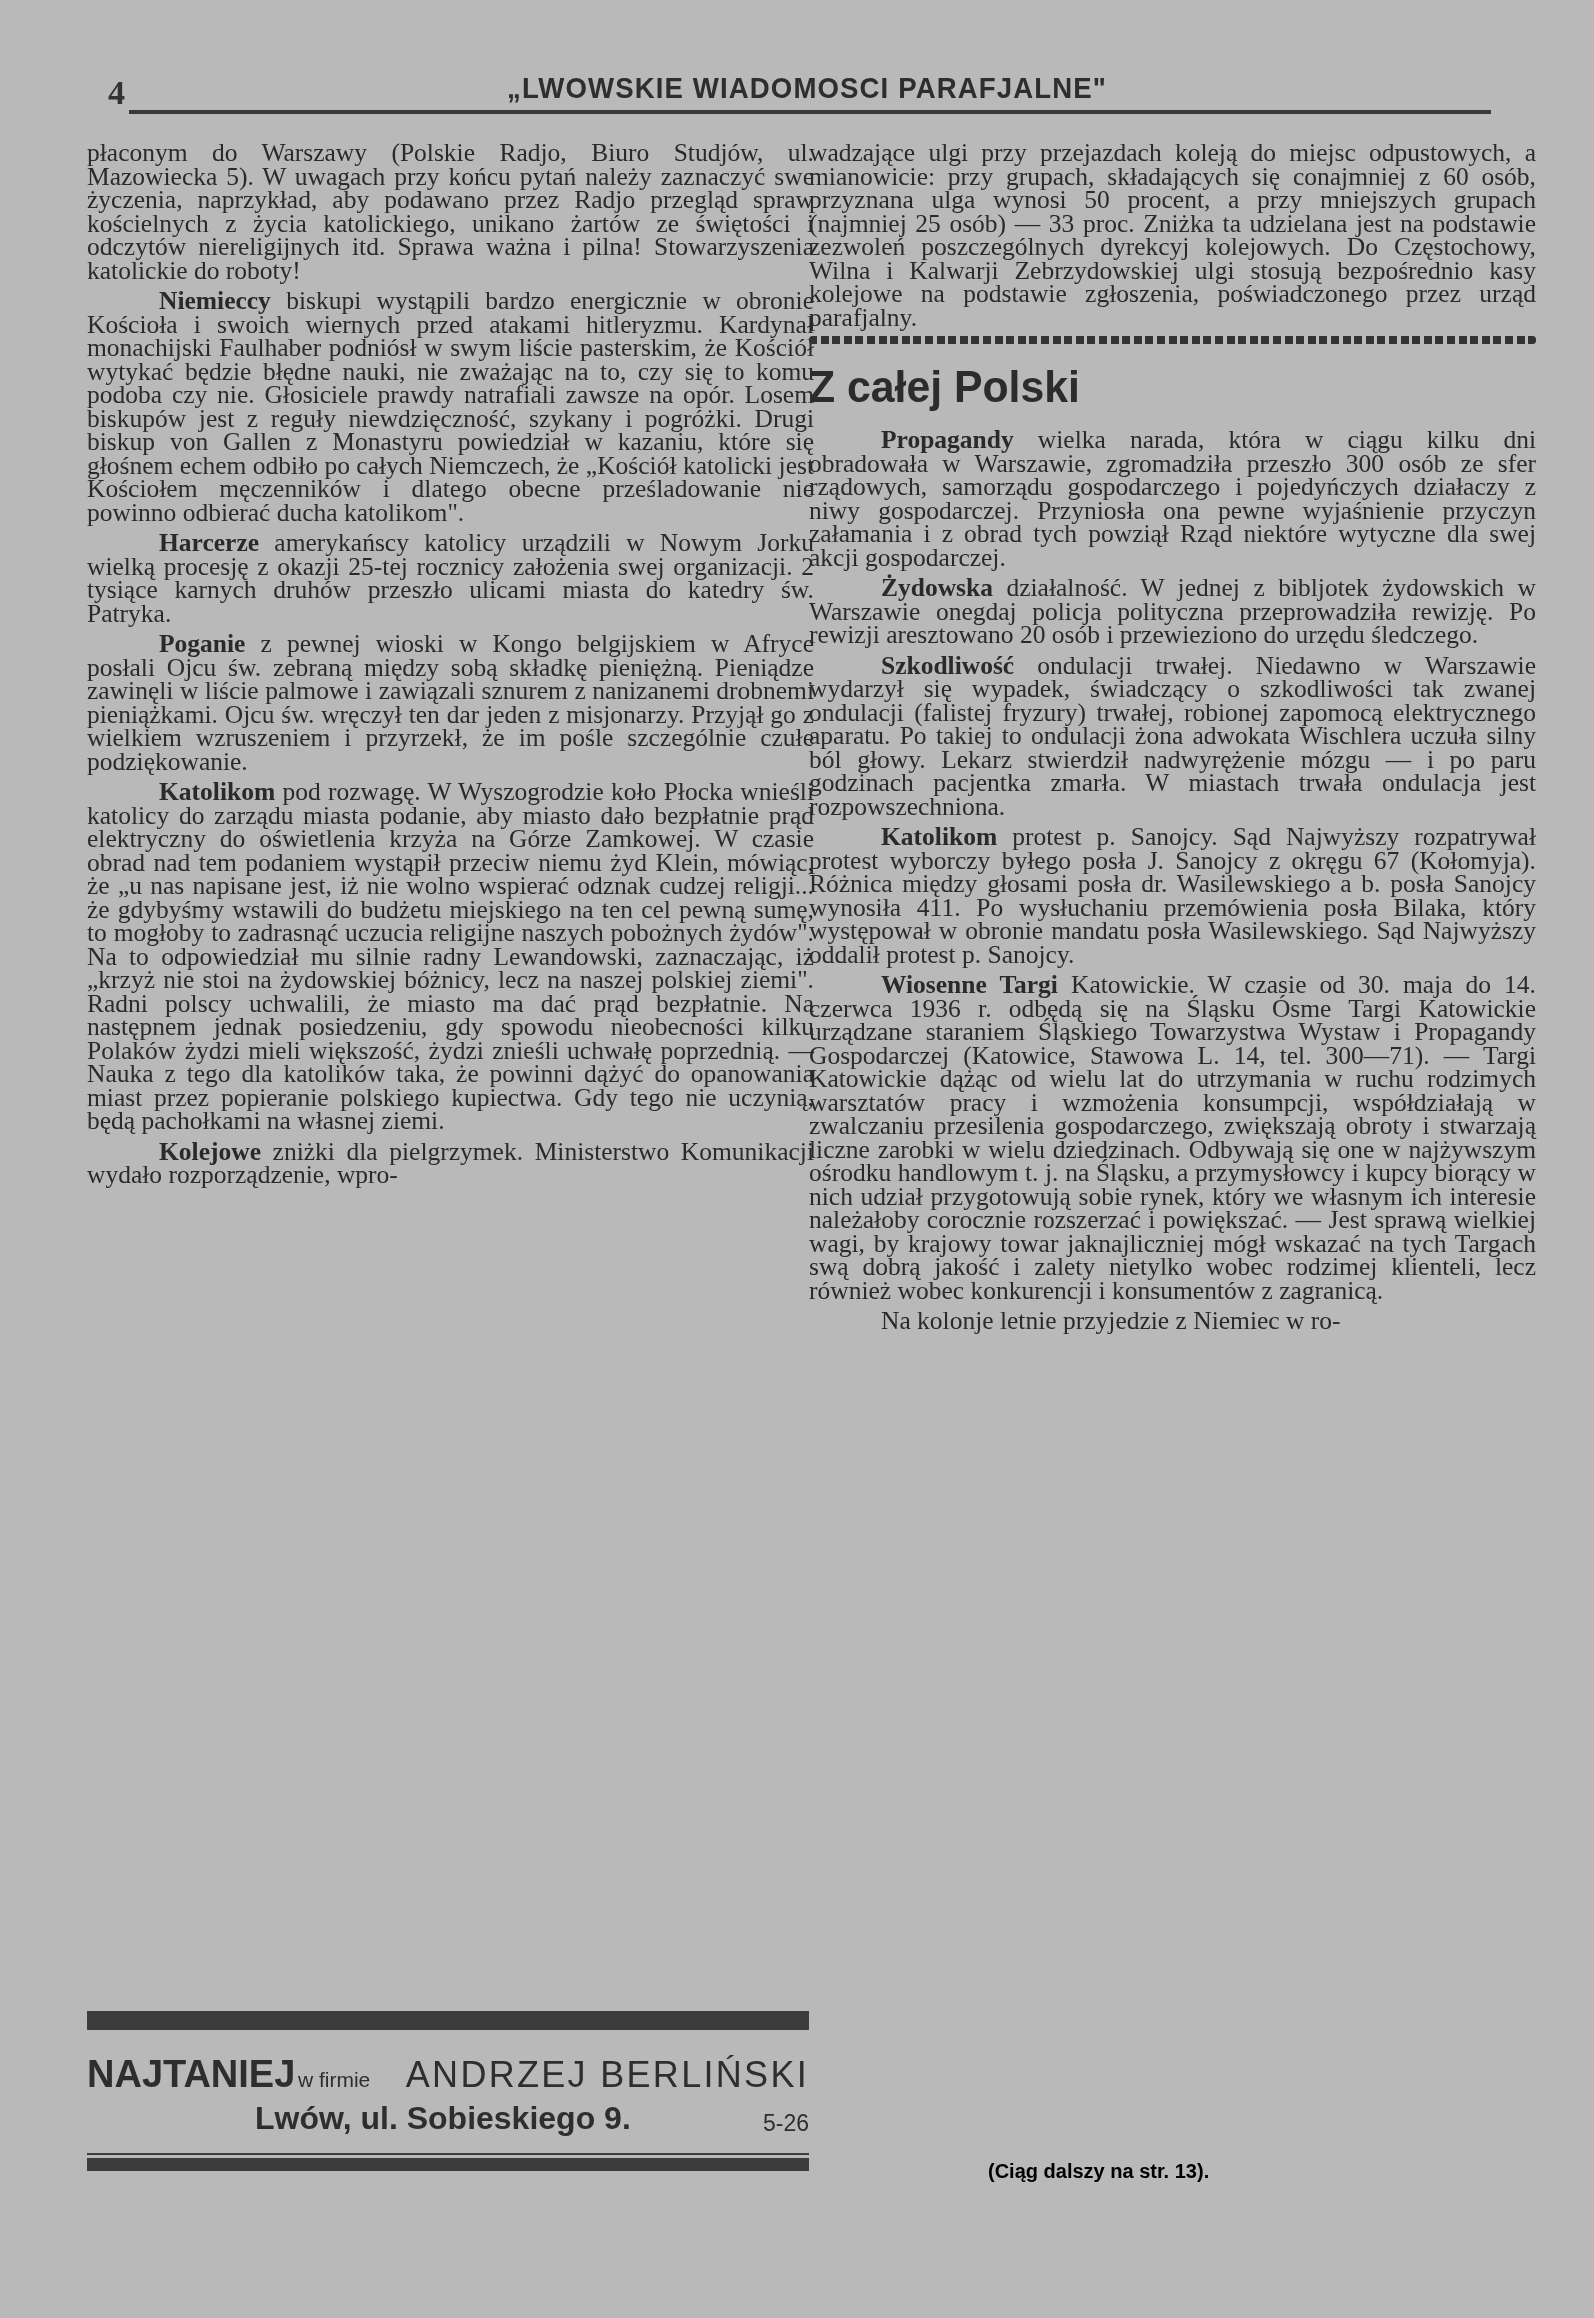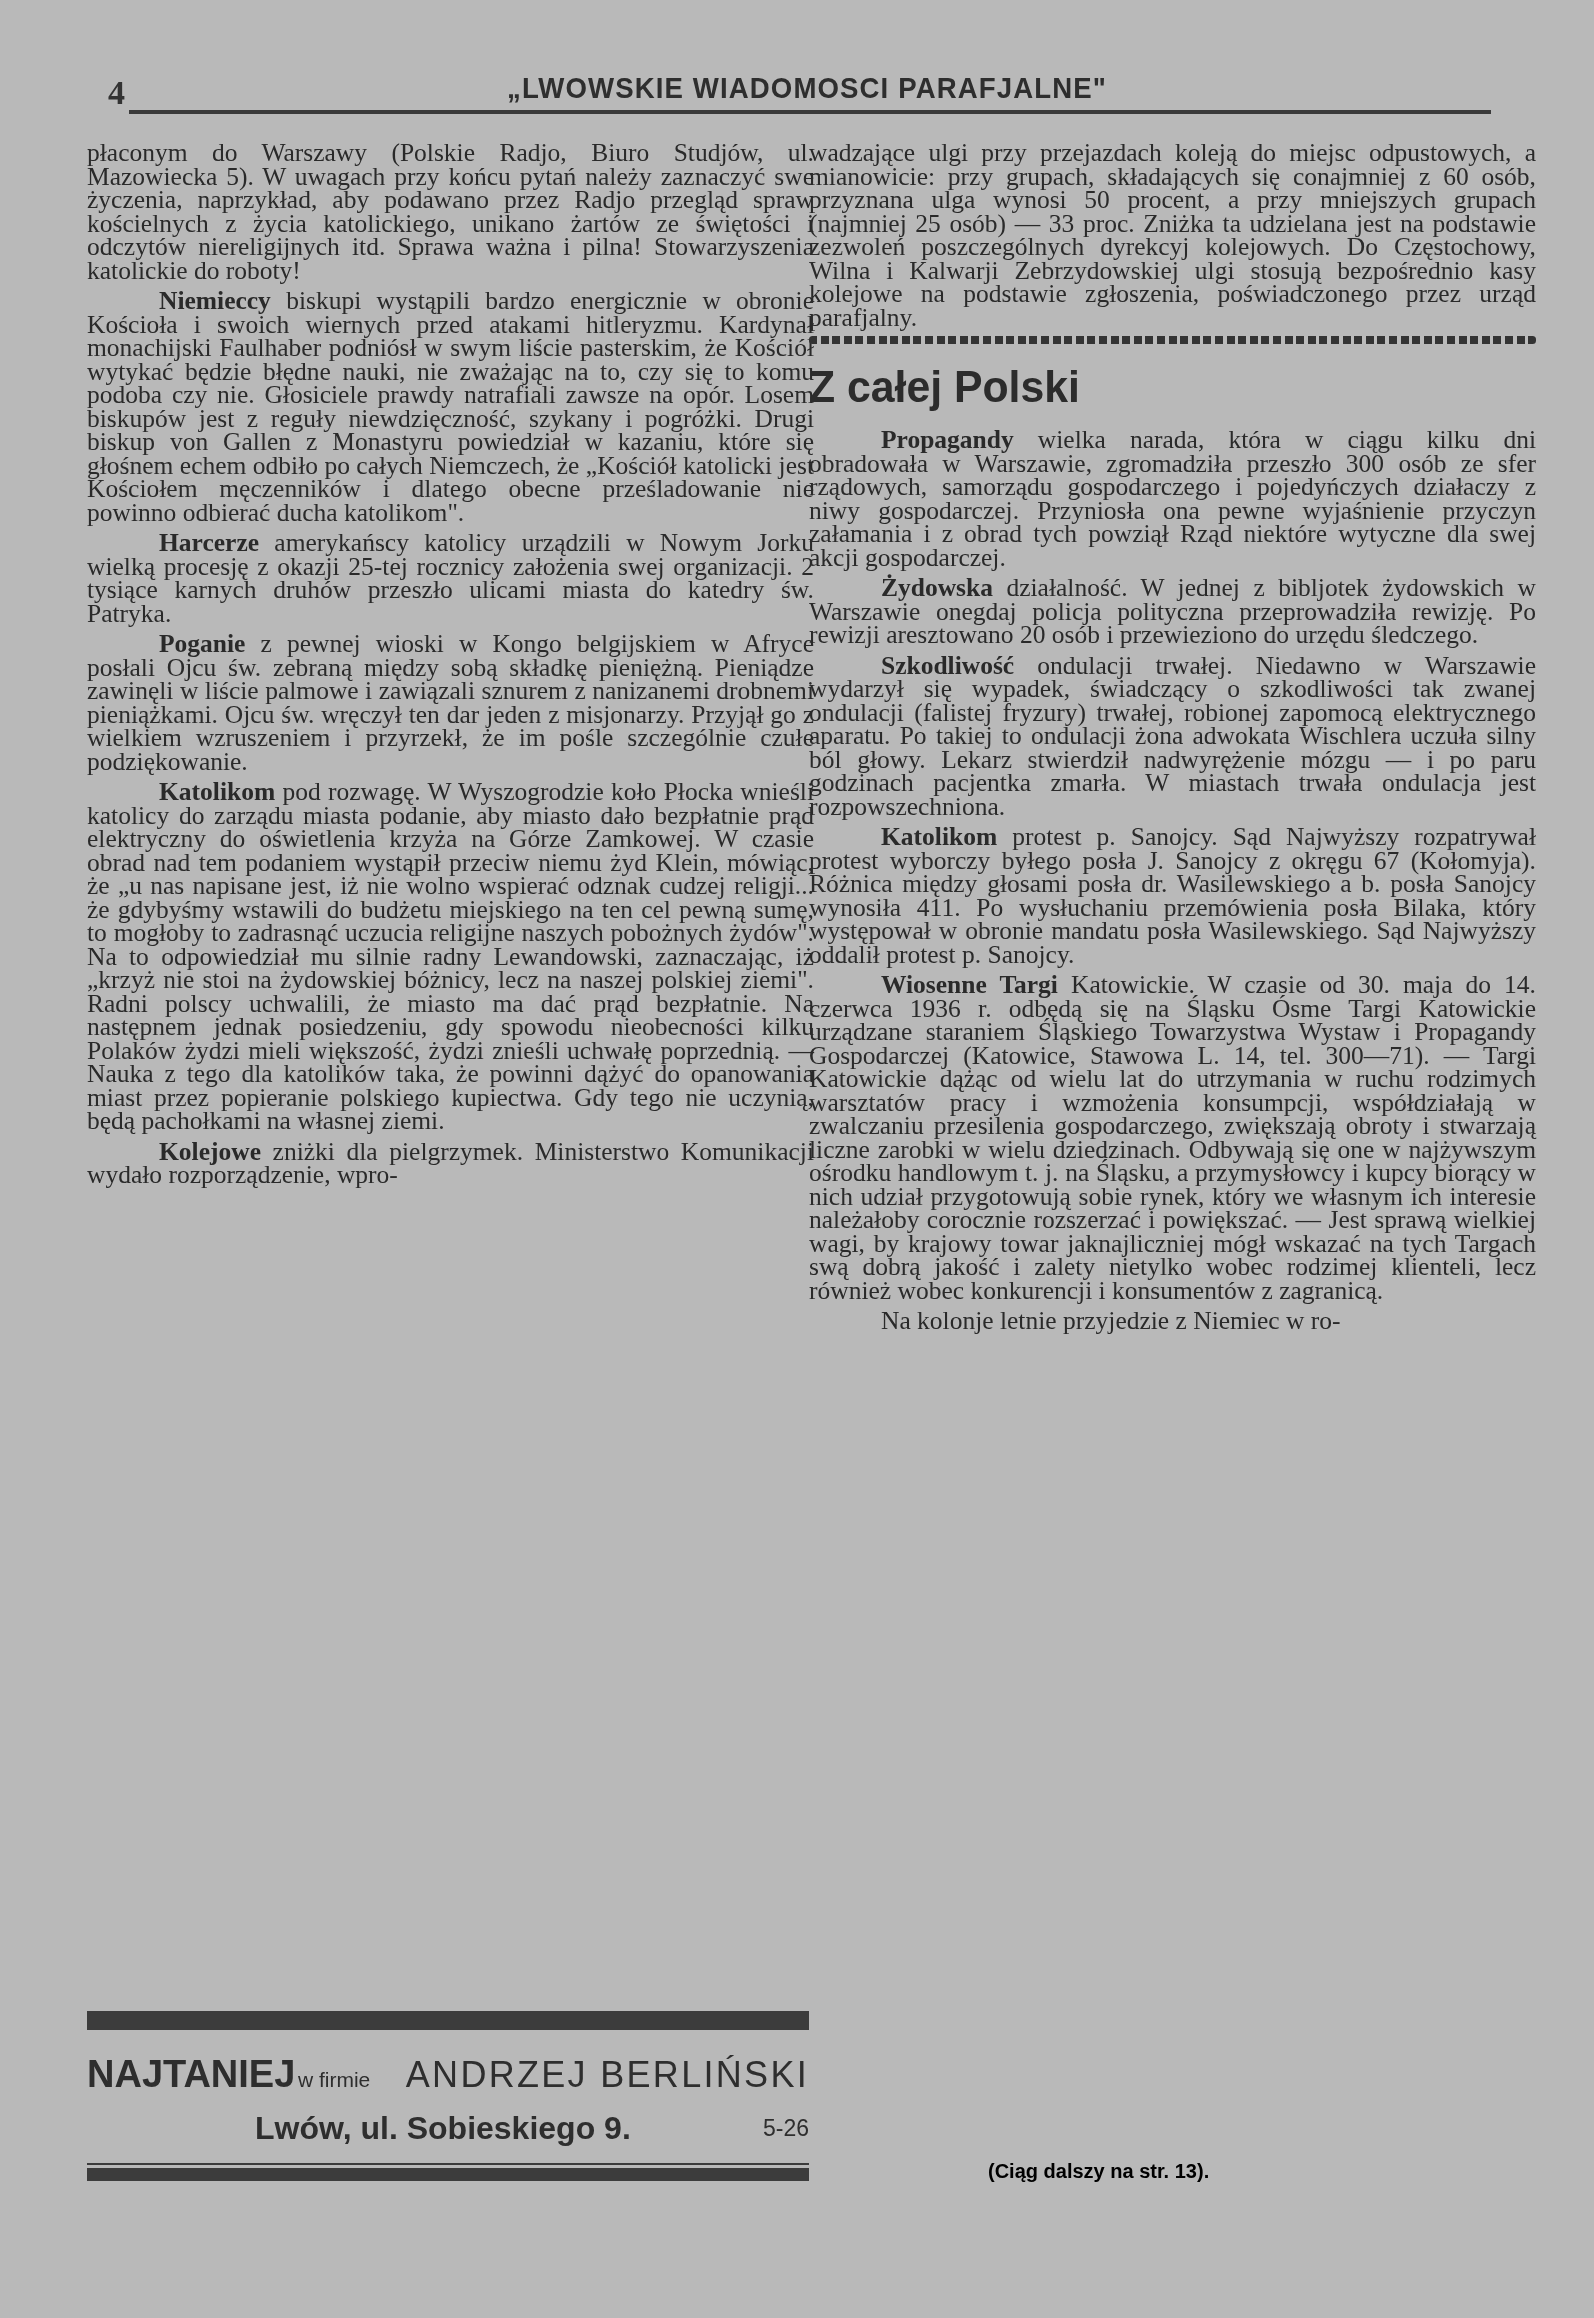--- a/index.html
+++ b/index.html
@@ -53,21 +53,21 @@
       color: #2e2e2e;
     }
     .ad-bar-top { height: 18.5px; background: #3c3c3c; margin-bottom: 23px; }
     .ad-line1 { display: flex; align-items: flex-end; justify-content: space-between; }
     .ad-headline { font-size: 53px; font-weight: bold; letter-spacing: 0.6px; line-height: 55px; transform: scaleX(0.92); transform-origin: left; white-space: nowrap; }
     .ad-sub { font-size: 23px; font-weight: bold; letter-spacing: 5.8px; line-height: 23px; text-align: right; }
     .ad-line2 { display: flex; justify-content: space-between; align-items: baseline; margin-top: 3.5px; }
     .ad-cheapest { font-size: 38px; font-weight: bold; }
     .ad-firm { font-size: 21px; font-weight: normal; }
     .ad-owner { font-size: 36px; font-weight: normal; letter-spacing: 2.3px; }
-    .ad-line3 { display: flex; justify-content: space-between; align-items: center; margin-top: 14px; padding-left: 168px; }
+    .ad-line3 { display: flex; justify-content: space-between; align-items: flex-end; margin-top: 4px; padding-left: 168px; }
     .ad-address { font-size: 32px; font-weight: bold; }
     .ad-code { font-size: 23px; }
     .ad-bar-bottom { margin-top: 16px; height: 2.3px; background: #3c3c3c; }
     .ad-bar-bottom2 { margin-top: 3.5px; height: 12.8px; background: #3c3c3c; }
     .continued {
       position: absolute; left: 988px; top: 2160px;
       font-family: "Liberation Sans", "DejaVu Sans", sans-serif;
       font-size: 20px; font-weight: bold; color: #000000;
     }
   </style>

